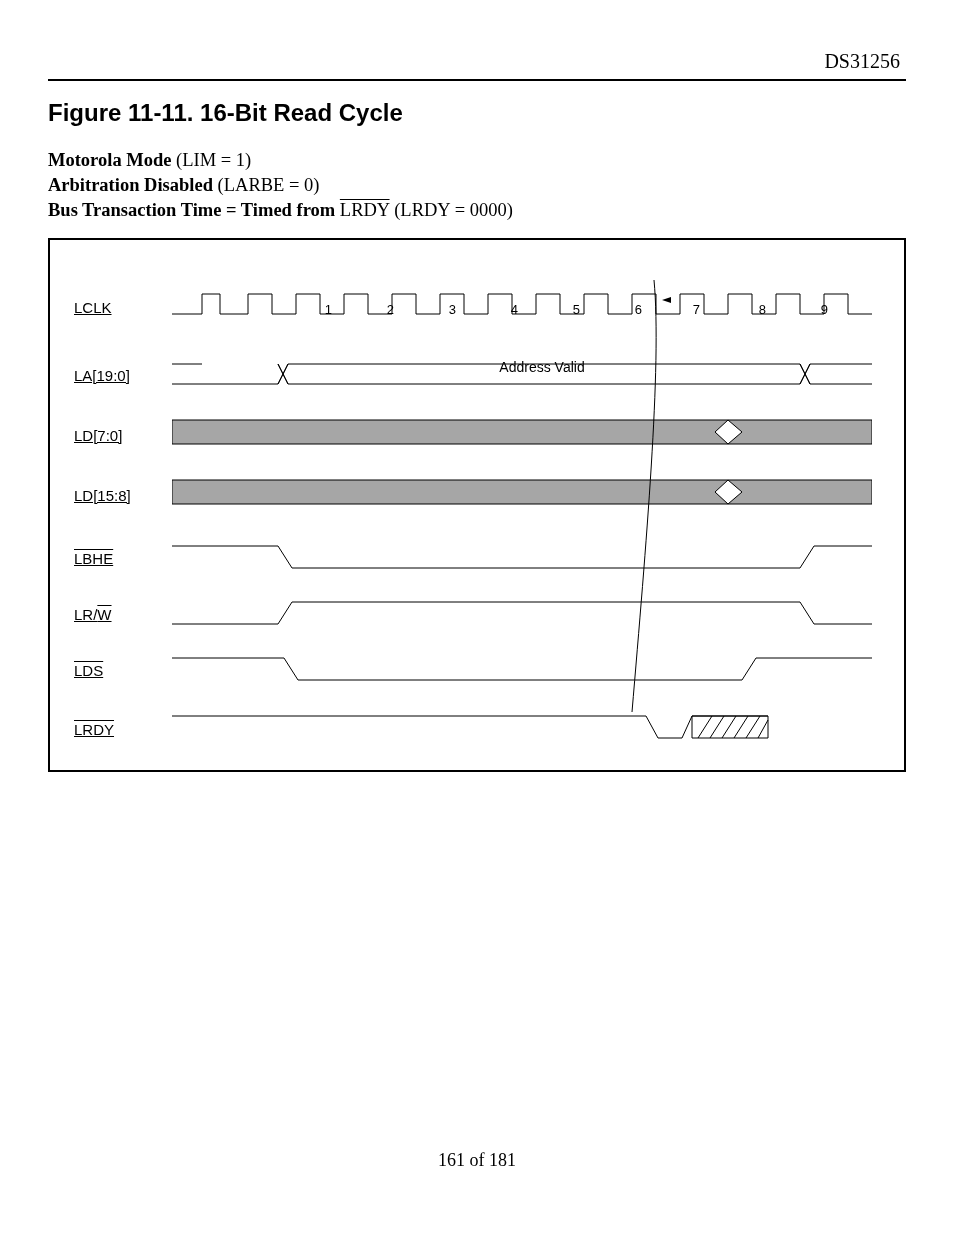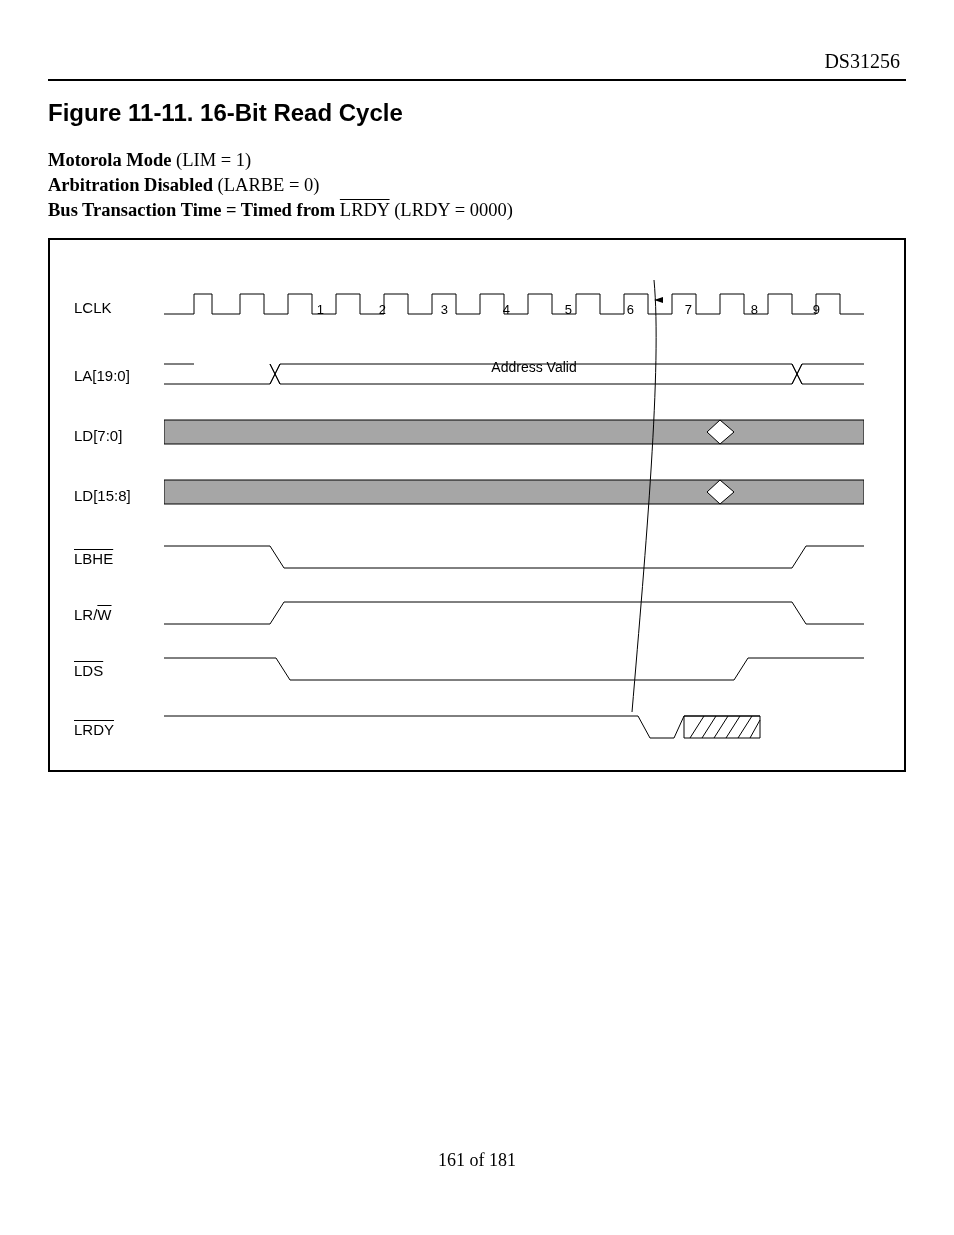--- a/index.html
+++ b/index.html
@@ -45,21 +45,22 @@
   .diagram-box {
     border: 2px solid #000;
     margin-top: 16px;
     padding: 44px 24px 24px 24px;
     box-sizing: border-box;
     font-family: Arial, Helvetica, sans-serif;
   }
   .row {
     display: flex;
     align-items: center;
-    gap: 24px;
+    gap: 32px;
+    text-decoration: underline;
   }
   .label {
     width: 66px;
     min-width: 66px;
     text-align: left;
     font-size: 15px;
     font-family: Arial, Helvetica, sans-serif;
     padding-top: 6px;
   }
   .wave {

